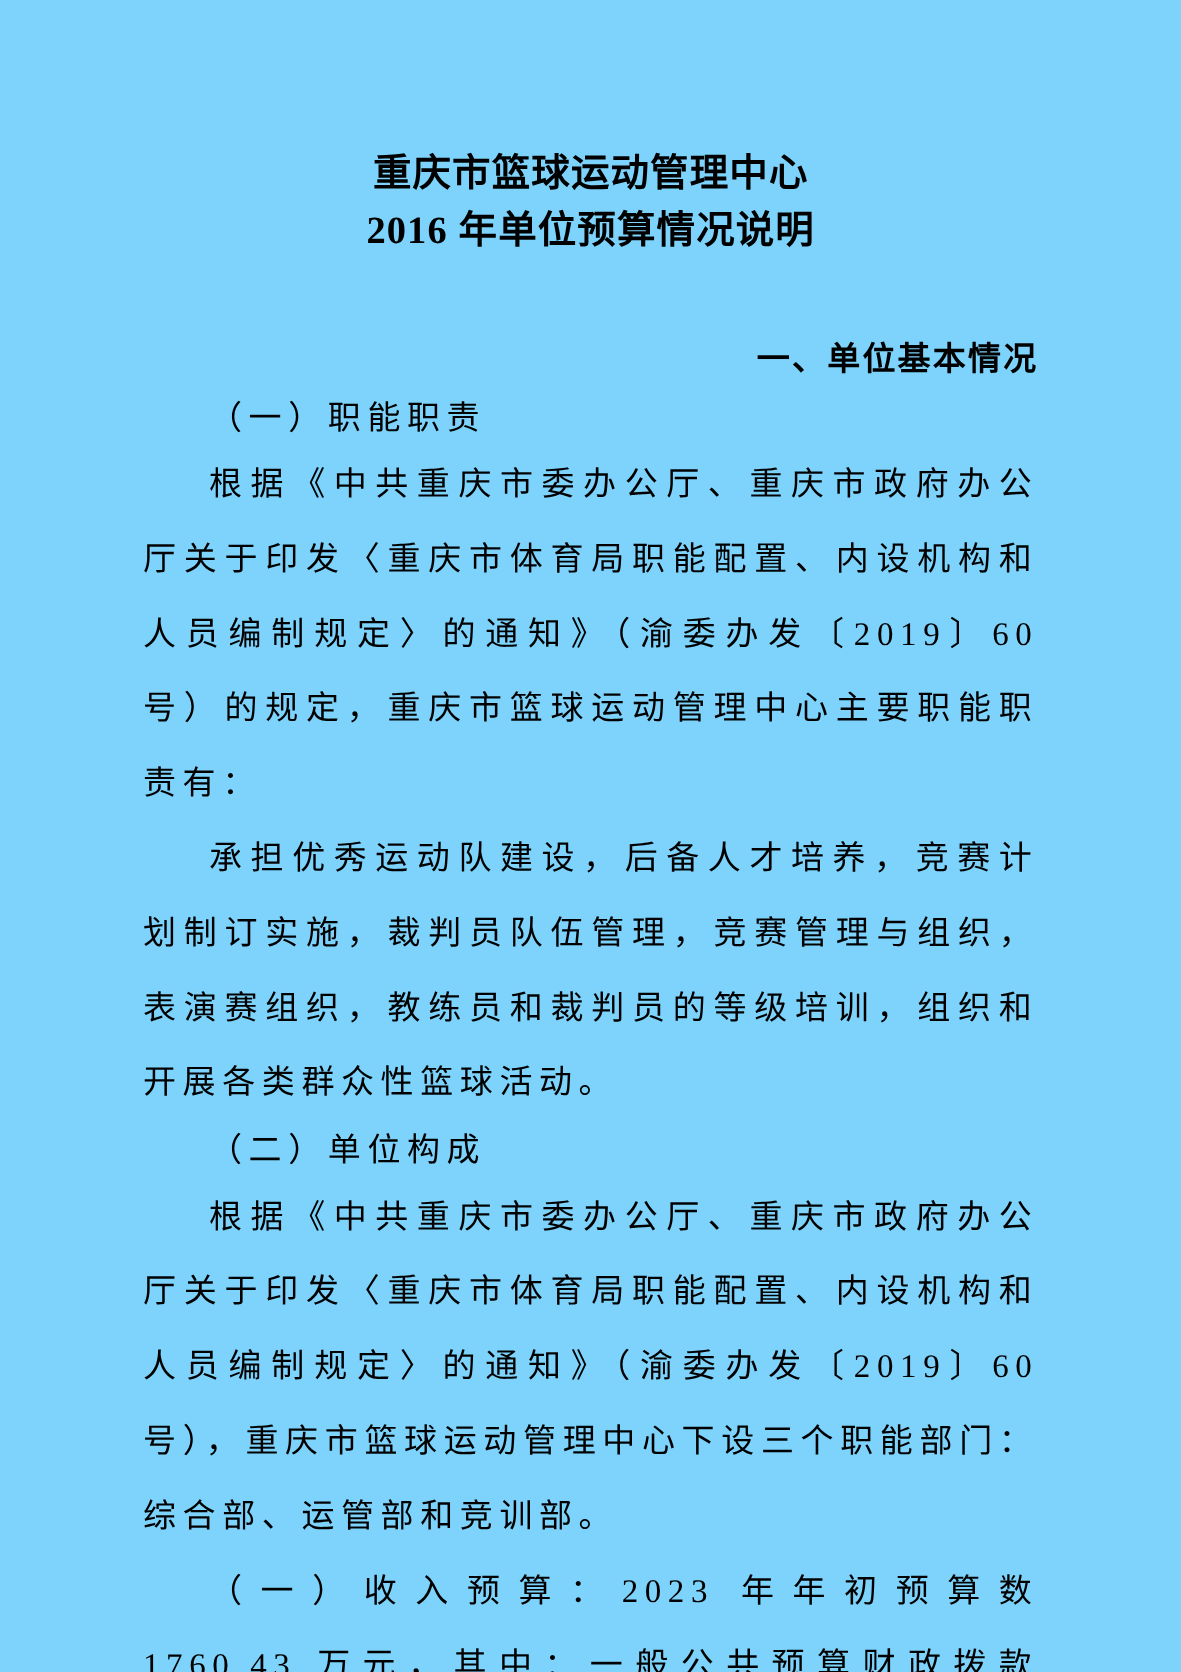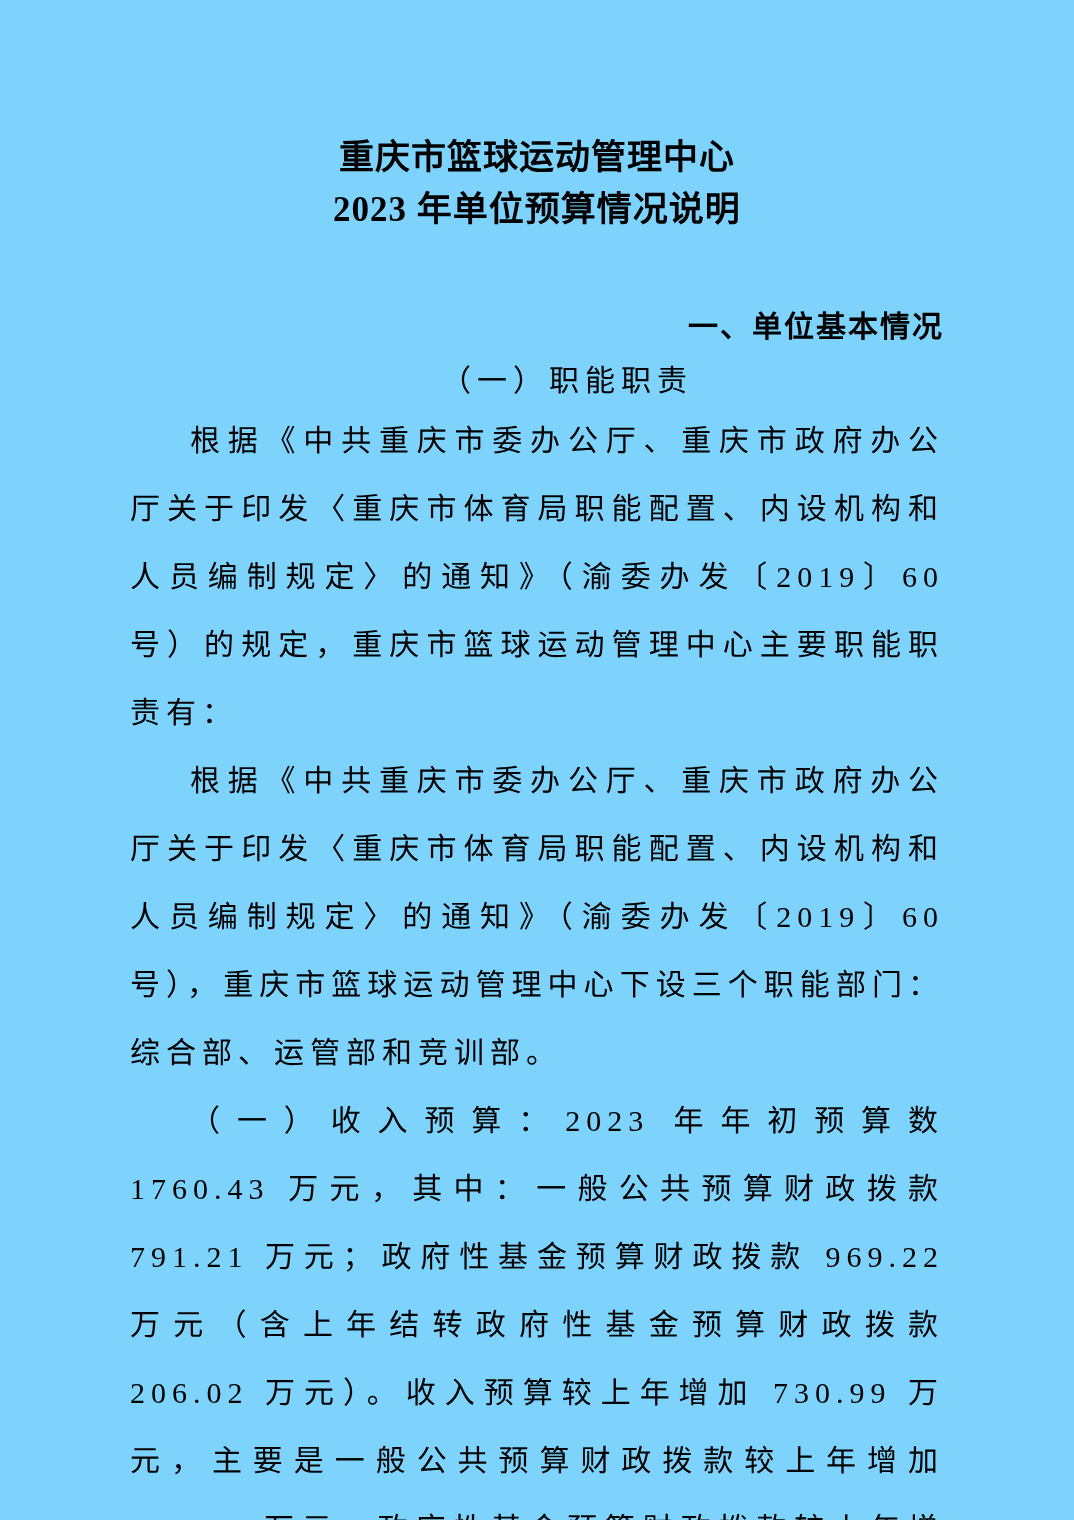--- a/index.html
+++ b/index.html
@@ -45,51 +45,52 @@
     text-indent: 2em;
     text-align: right;
   }
 
   .sub-heading {
     font-family: "Liberation Serif", "DejaVu Serif", serif;
     font-size: 30px;
     line-height: 53.5px;
     letter-spacing: 6px;
     text-indent: 2em;
-    text-align: center;
   }
 
   .par {
     font-family: "Liberation Serif", "DejaVu Serif", serif;
     font-size: 30px;
     line-height: 68px;
     letter-spacing: 6px;
     text-indent: 2em;
     text-align: justify;
     text-justify: inter-character;
   }
 </style>
 </head>
 <body>
 
 <div class="page">
   <div class="doc">
 
     <h1 class="doc-title">
       <div>重庆市篮球运动管理中心</div>
-      <div>2023 年单位预算情况说明</div>
+      <div>2016 年单位预算情况说明</div>
     </h1>
 
     <h2 class="section-heading">一、单位基本情况</h2>
 
     <p class="sub-heading">（一）职能职责</p>
 
     <p class="par">根据《中共重庆市委办公厅、重庆市政府办公厅关于印发〈重庆市体育局职能配置、内设机构和人员编制规定〉的通知》（渝委办发〔2019〕60 号）的规定，重庆市篮球运动管理中心主要职能职责有：</p>
 
+    <p class="par">承担优秀运动队建设，后备人才培养，竞赛计划制订实施，裁判员队伍管理，竞赛管理与组织，表演赛组织，教练员和裁判员的等级培训，组织和开展各类群众性篮球活动。</p>
 
+    <p class="sub-heading">（二）单位构成</p>
 
     <p class="par">根据《中共重庆市委办公厅、重庆市政府办公厅关于印发〈重庆市体育局职能配置、内设机构和人员编制规定〉的通知》（渝委办发〔2019〕60 号），重庆市篮球运动管理中心下设三个职能部门：综合部、运管部和竞训部。</p>
 
 
     <p class="par">（一）收入预算：2023 年年初预算数 1760.43 万元，其中：一般公共预算财政拨款 791.21 万元；政府性基金预算财政拨款 969.22 万元（含上年结转政府性基金预算财政拨款 206.02 万元）。收入预算较上年增加 730.99 万元，主要是一般公共预算财政拨款较上年增加 225.67 万元；政府性基金预算财政拨款较上年增加</p>
 
   </div>
 </div>
 
 </body></html>

